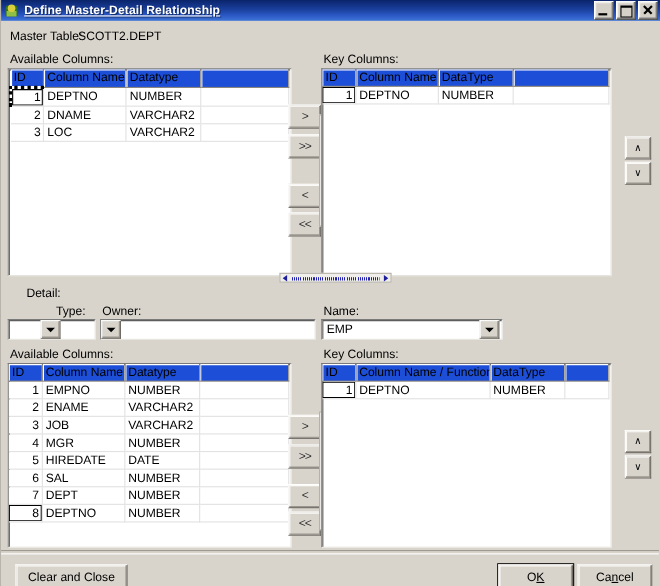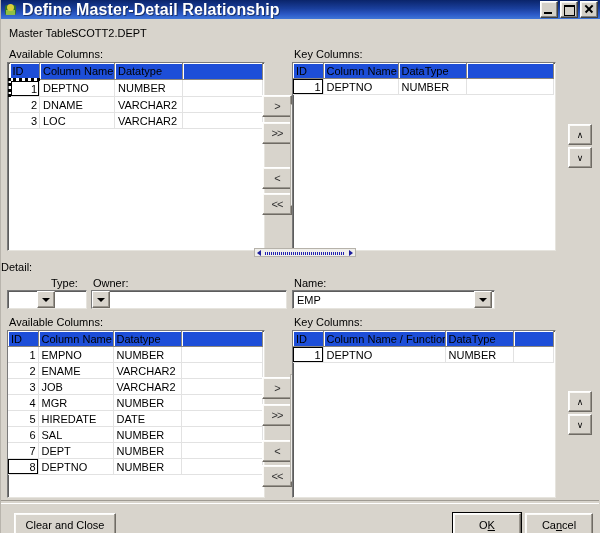--- a/index.html
+++ b/index.html
@@ -21,22 +21,22 @@
     background:linear-gradient(to bottom,#0a246a 0%,#1a3f9c 45%,#2b59c6 75%,#3f76d8 100%);
     display:flex;align-items:center;
   }
   .title-icon{
     width:14px;height:14px;margin-left:3px;margin-right:4px;position:relative;flex:none;
   }
   .title-icon .g1{position:absolute;left:1px;top:2px;width:11px;height:10px;background:#2f6f2a;border-radius:2px;}
   .title-icon .g2{position:absolute;left:3px;top:1px;width:7px;height:7px;background:#d8cf3a;border-radius:50%;}
   .title-icon .g3{position:absolute;left:2px;top:7px;width:9px;height:5px;background:#8fbf45;}
   .title-text{
-    color:#fff;font-weight:bold;font-size:16px;letter-spacing:.1px;flex:1;
-    text-shadow:1px 1px 0 rgba(0,0,0,.45);white-space:nowrap;
+    color:#fff;font-weight:bold;font-size:11px;letter-spacing:.1px;flex:1;
+    text-shadow:1px 1px 0 rgba(0,0,0,.45);white-space:nowrap;text-decoration:underline;
   }
   .title-buttons{display:flex;gap:2px;margin-right:3px;}
   .tbtn{
     width:16px;height:15px;background:#d4d0c8;
     border:1px solid #fff;border-right-color:#404040;border-bottom-color:#404040;
     box-shadow:inset -1px -1px 0 #808080, inset 1px 1px 0 #f4f2ee;
     position:relative;
   }
   .tbtn i{position:absolute;display:block;background:#000;}
   .tbtn.min i{left:3px;bottom:3px;width:8px;height:2px;}
@@ -249,39 +249,39 @@
 
     <div class="btn updown" style="left:567px;top:105px;width:22px;height:19px;">∧</div>
     <div class="btn updown" style="left:567px;top:128px;width:22px;height:19px;">∨</div>
 
     <div class="hsplit" style="left:253px;top:229px;width:102px;">
       <span class="hl"></span>
         <span class="hdots"></span>
         <span class="hr"></span>
     </div>
 
-    <div class="lbl" style="left:0;top:242px;text-align:right;">Detail:</div>
+    <div class="lbl" style="left:23px;top:242px;text-align:right;">Detail:</div>
 
     <div class="lbl" style="left:8px;top:258px;margin-left:42px;">Type:</div>
     <div class="combo" style="left:6px;top:271px;width:80px;flex-direction:column;">
       <span class="val">Table</span>
       <span class="arrowbox">
           <span class="tri-d"></span>
         </span>
     </div>
 
     <div class="lbl" style="left:92px;top:258px;">Owner:</div>
     <div class="combo" style="left:90px;top:271px;width:196px;">
       <span class="arrowbox">
           <span class="tri-d"></span>
         </span>
     </div>
 
     <div class="lbl" style="left:293px;top:258px;">Name:</div>
-    <div class="combo" style="left:291px;top:271px;width:203px;">
+    <div class="combo" style="left:291px;top:271px;width:165px;">
       <span class="val">EMP</span>
       <span class="arrowbox">
           <span class="tri-d"></span>
         </span>
     </div>
 
     <div class="lbl" style="left:8px;top:297px;">Available Columns:</div>
     <div class="gridbox" style="left:6px;top:311px;width:256px;height:166px;">
       <table class="grid" style="width:255px;">
         <colgroup>

